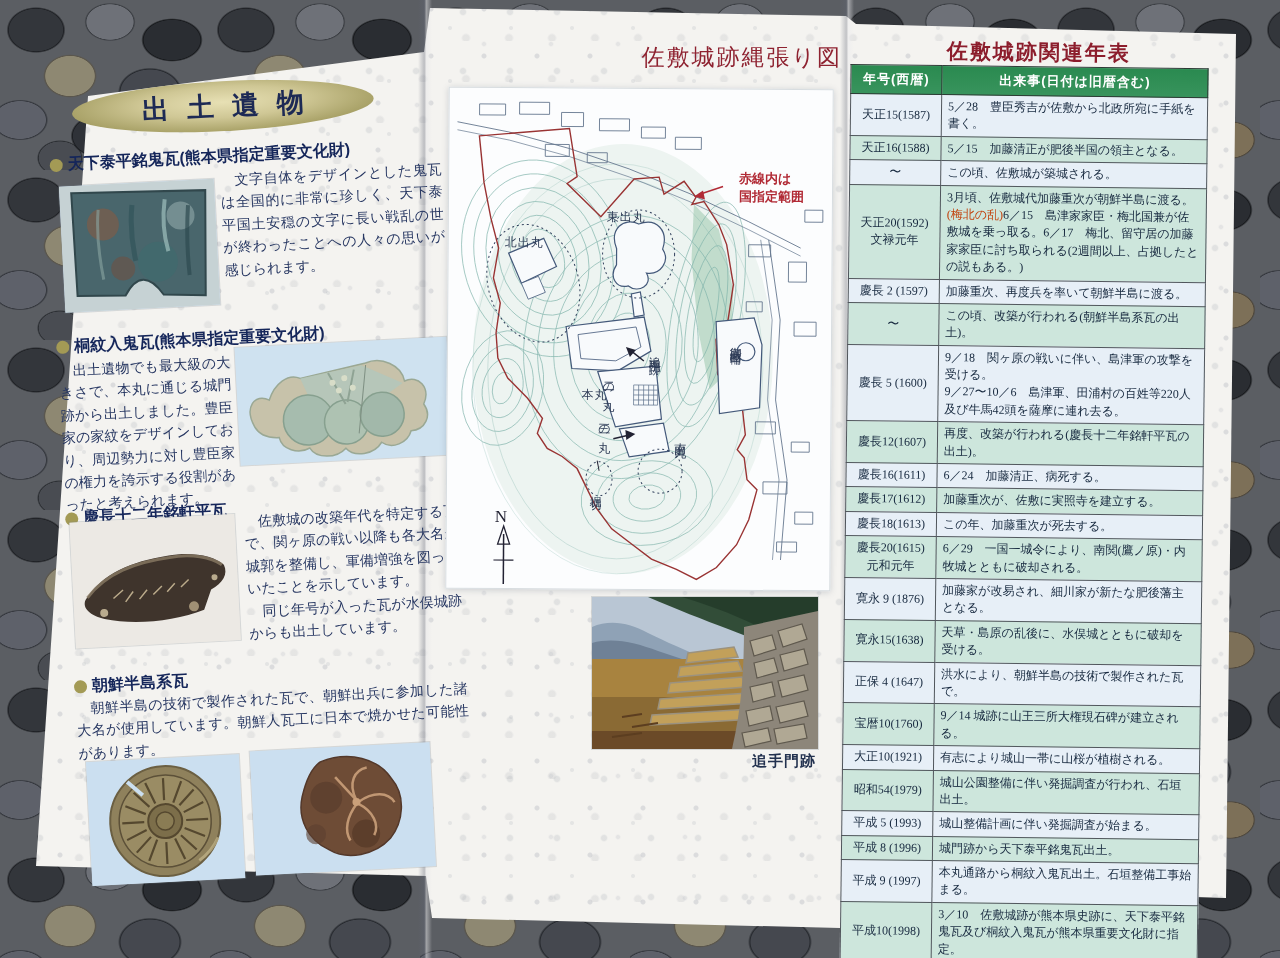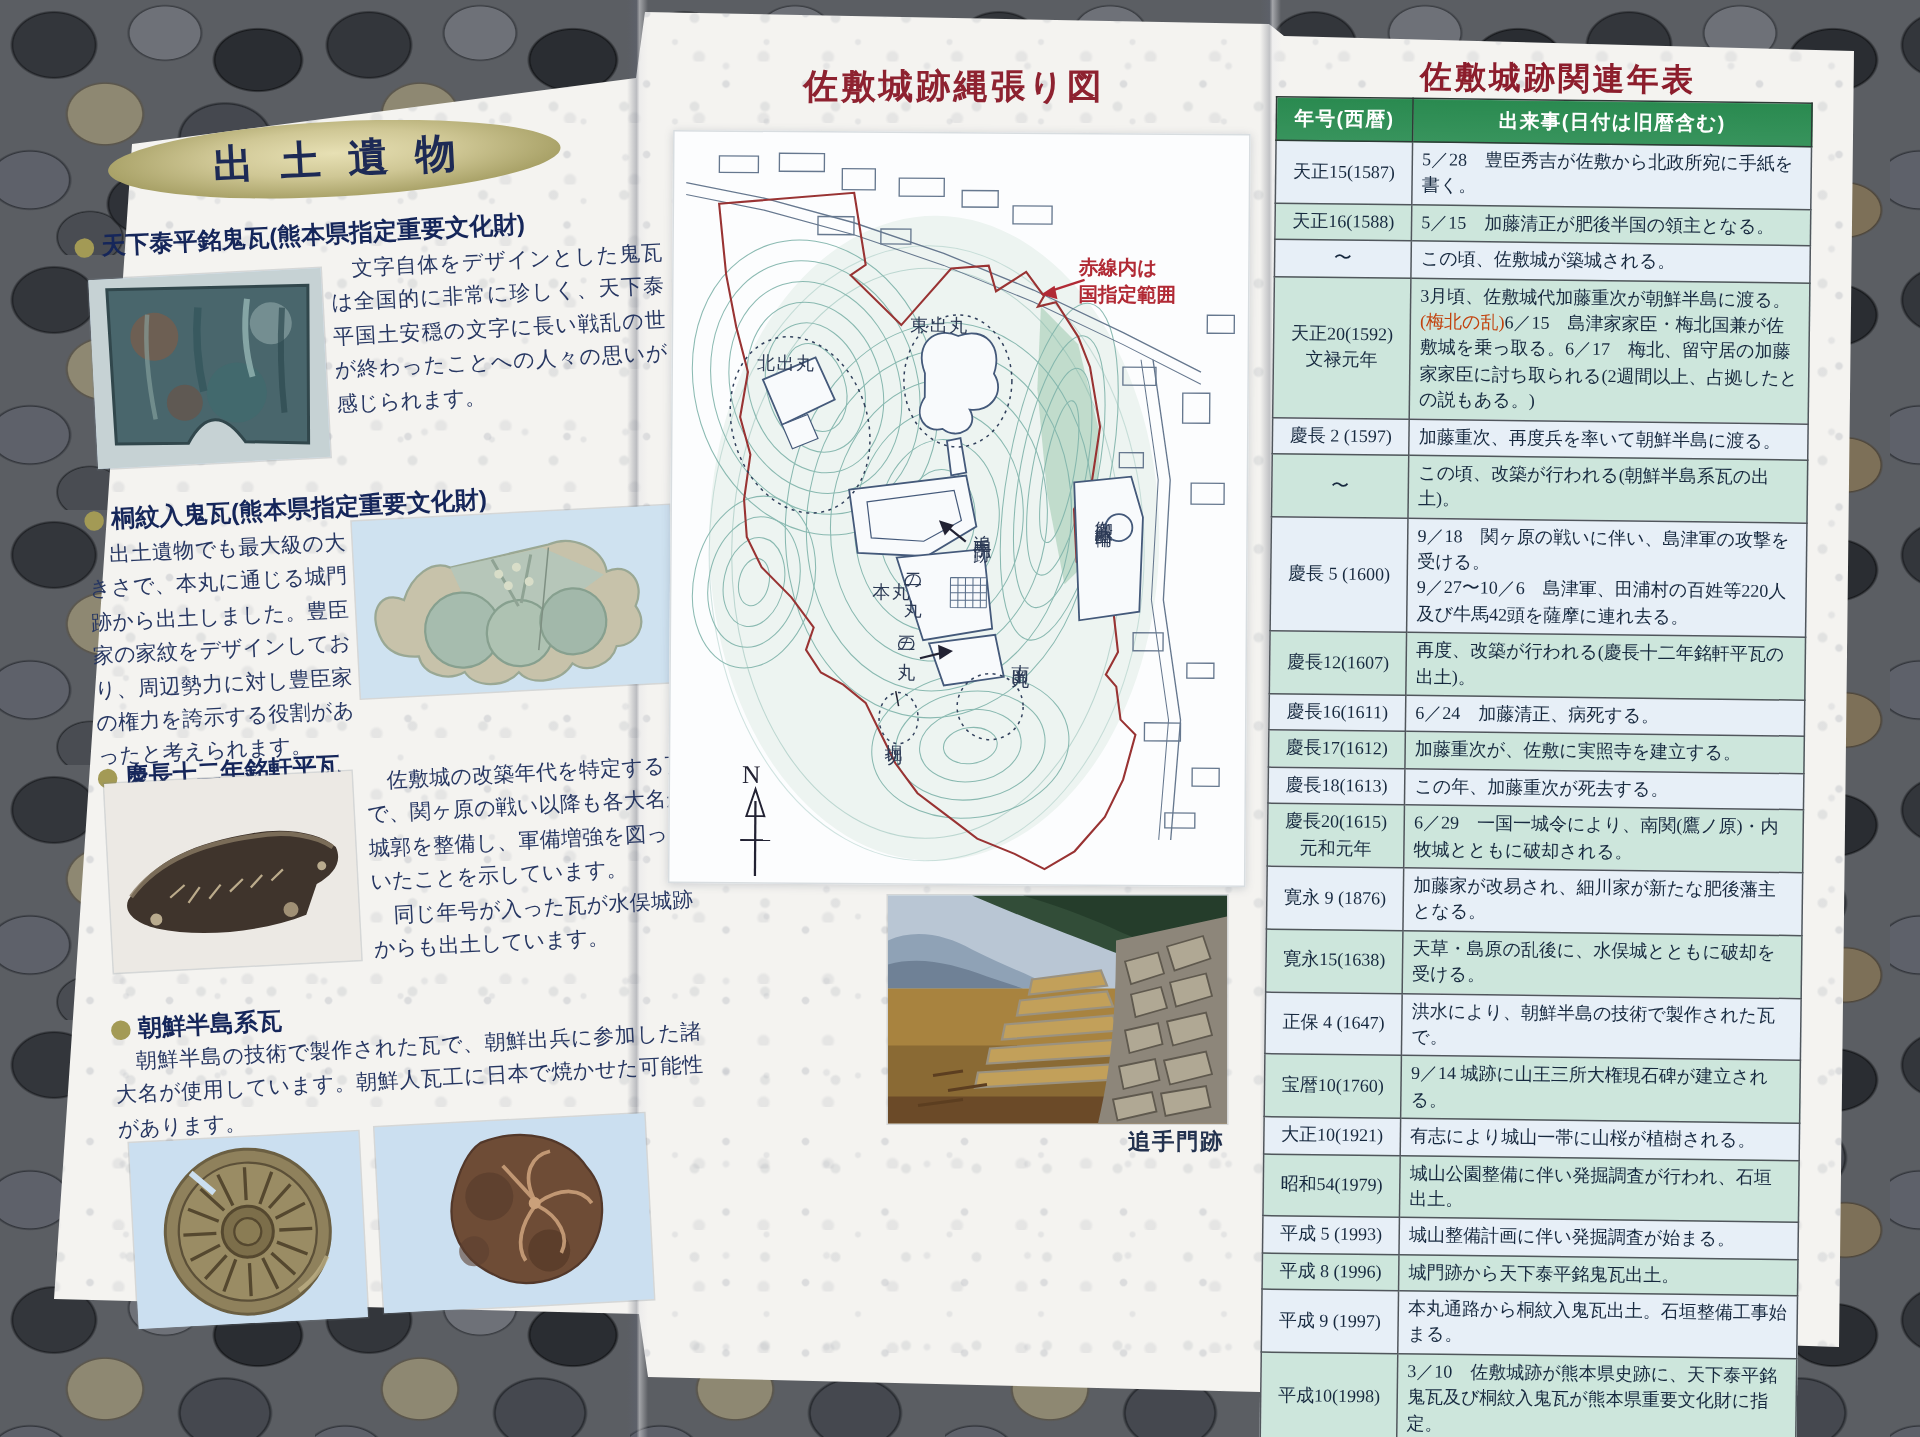--- a/index.html
+++ b/index.html
@@ -53,21 +53,21 @@
   .sec-head{font-weight:bold;font-size:16px;color:#15265a;display:flex;align-items:center;white-space:nowrap;}
   .bullet{width:13px;height:13px;border-radius:50%;background:#a39a55;margin-right:5px;flex:0 0 auto;}
   .body{
     font-family:"Liberation Serif","DejaVu Serif",serif;
     font-size:14px;line-height:1.6;color:#273762;white-space:pre-line;text-align:justify;
   }
   .photo{background:#cfe0ee;box-shadow:0 0 0 1px rgba(120,130,140,.25);}
   .photo svg{display:block;width:100%;height:100%;}
 
   
-  .ctitle{width:100%;text-align:center;font-weight:bold;font-size:23px;color:#8e2230;letter-spacing:2px;}
+  .ctitle{width:100%;text-align:right;font-weight:normal;font-size:23px;color:#8e2230;letter-spacing:2px;}
   .map-card{
     background:#fcfdfe;border:1px solid #d8dde0;box-shadow:0 1px 6px rgba(80,90,110,.25);
     transform:rotate(0.4deg);
   }
   .map-card svg{display:block;}
   .maplabel{position:absolute;color:#2c3a55;font-size:12px;font-weight:400;letter-spacing:1px;}
   .vlabel{writing-mode:vertical-rl;text-orientation:upright;letter-spacing:2px;}
   .mapnote{position:absolute;color:#b12a35;font-weight:bold;font-size:13px;line-height:1.35;white-space:pre-line;}
   .caption{font-weight:bold;font-size:15px;color:#23324f;letter-spacing:1px;}
 
@@ -326,21 +326,21 @@
     </svg>
     <div class="maplabel" style="left:56px;top:146px;">北出丸</div>
     <div class="maplabel" style="left:158px;top:120px;">東出丸</div>
     <div class="maplabel" style="left:134px;top:252px;margin-top:46px;">本丸</div>
     <div class="maplabel vlabel" style="left:152px;top:284px;">二の丸</div>
     <div class="maplabel vlabel" style="left:198px;top:258px;">追手門跡</div>
     <div class="maplabel vlabel" style="left:279px;top:248px;">御殿曲輪</div>
     <div class="maplabel vlabel" style="left:148px;top:326px;">三の丸</div>
     <div class="maplabel vlabel" style="left:224px;top:344px;">南出丸</div>
     <div class="maplabel vlabel" style="left:140px;top:398px;">堀切</div>
-    <div class="mapnote" style="left:270px;top:80px;">赤線内は
+    <div class="mapnote" style="left:290px;top:80px;">赤線内は
 国指定範囲</div>
   </div>
 
 
   <div class="abs photo" style="left:162px;top:597px;width:226px;height:152px;">
     <svg viewBox="0 0 226 152">
       <rect width="226" height="152" fill="#b9c6d4"></rect>
       <path d="M0,62 L0,30 C18,22 38,26 56,36 C76,46 92,52 108,60 L108,62 Z" fill="#8fa2b6"></path>
       <path d="M0,62 L0,46 C22,40 44,46 66,54 L90,62 Z" fill="#6f8196"></path>
       <path d="M56,0 H226 V48 C196,56 166,44 136,32 C112,23 84,12 56,0 Z" fill="#324d38"></path>

